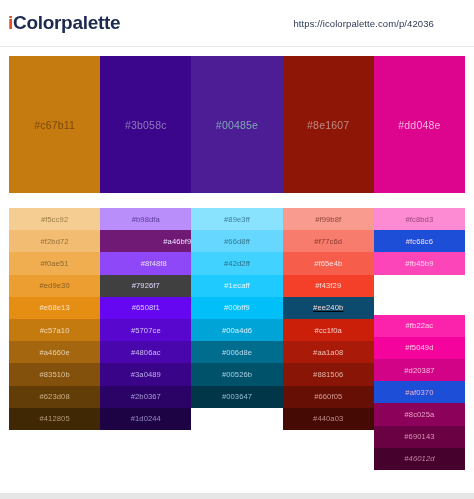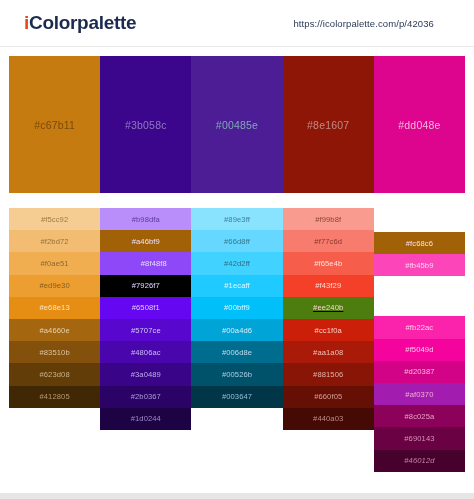--- a/index.html
+++ b/index.html
@@ -21,21 +21,21 @@
     box-sizing: border-box;
   }
 
   
   .header {
     height: 47px;
     display: flex;
     align-items: center;
     background: #ffffff;
     border-bottom: 1px solid #e9e9e9;
-    padding: 0 14px 0 24px;
+    padding: 0 14px 0 8px;
     box-sizing: border-box;
   }
   .logo {
     font-size: 19px;
     font-weight: bold;
     letter-spacing: -0.3px;
     white-space: nowrap;
   }
   .logo .logo-i {
     color: #e8491d;
@@ -153,44 +153,47 @@
           </div>
           <div class="grid-cell" style="background: rgb(240, 174, 81);">
             <span class="hex" style="color: rgb(142, 103, 48);">#f0ae51</span>
           </div>
           <div class="grid-cell" style="background: rgb(237, 158, 48);">
             <span class="hex" style="color: rgb(133, 92, 32);">#ed9e30</span>
           </div>
           <div class="grid-cell" style="background: rgb(230, 142, 19);">
             <span class="hex" style="color: rgb(247, 227, 197);">#e68e13</span>
           </div>
+          <div class="grid-cell" style="background: rgb(197, 122, 16);">
+            <span class="hex" style="color: rgb(242, 220, 187);">#c57a10</span>
+          </div>
           <div class="grid-cell" style="background: rgb(164, 102, 14);">
             <span class="hex" style="color: rgb(233, 210, 174);">#a4660e</span>
           </div>
           <div class="grid-cell" style="background: rgb(131, 81, 11);">
             <span class="hex" style="color: rgb(221, 196, 159);">#83510b</span>
           </div>
           <div class="grid-cell" style="background: rgb(98, 61, 8);">
             <span class="hex" style="color: rgb(203, 176, 137);">#623d08</span>
           </div>
           <div class="grid-cell" style="background: rgb(65, 40, 5);">
             <span class="hex" style="color: rgb(181, 152, 113);">#412805</span>
           </div>
         </div>
         <div class="grid-col">
           <div class="grid-cell" style="background: rgb(185, 141, 250);">
             <span class="hex" style="color: rgb(91, 61, 153);">#b98dfa</span>
           </div>
-          <div class="grid-cell" style="background: #a16207;">
+          <div class="grid-cell" style="background: #701a75; justify-content: flex-end;">
             <span class="hex" style="color: rgb(236, 224, 255);">#a46bf9</span>
           </div>
           <div class="grid-cell" style="background: rgb(143, 72, 248); padding-left: 16px;">
             <span class="hex" style="color: rgb(232, 220, 255);">#8f48f8</span>
           </div>
-          <div class="grid-cell" style="background: #000000;">
+          <div class="grid-cell" style="background: #404040;">
             <span class="hex" style="color: rgb(227, 214, 255);">#7926f7</span>
           </div>
           <div class="grid-cell" style="background: rgb(101, 8, 241);">
             <span class="hex" style="color: rgb(221, 208, 255);">#6508f1</span>
           </div>
           <div class="grid-cell" style="background: rgb(87, 7, 206);">
             <span class="hex" style="color: rgb(214, 200, 248);">#5707ce</span>
           </div>
           <div class="grid-cell" style="background: rgb(72, 6, 172);">
             <span class="hex" style="color: rgb(203, 187, 240);">#4806ac</span>
@@ -240,56 +243,59 @@
           </div>
           <div class="grid-cell" style="background: rgb(247, 124, 109);">
             <span class="hex" style="color: rgb(138, 55, 44);">#f77c6d</span>
           </div>
           <div class="grid-cell" style="background: rgb(246, 94, 75);">
             <span class="hex" style="color: rgb(253, 226, 222);">#f65e4b</span>
           </div>
           <div class="grid-cell" style="background: rgb(244, 63, 41);">
             <span class="hex" style="color: rgb(252, 220, 214);">#f43f29</span>
           </div>
-          <div class="grid-cell" style="background: #4d7c0f; text-decoration: underline;">
+          <div class="grid-cell" style="background: #0c4a6e; text-decoration: underline;">
             <span class="hex" style="color: rgb(251, 214, 207);">#ee240b</span>
           </div>
           <div class="grid-cell" style="background: rgb(204, 31, 10);">
             <span class="hex" style="color: rgb(245, 204, 196);">#cc1f0a</span>
           </div>
           <div class="grid-cell" style="background: rgb(170, 26, 8);">
             <span class="hex" style="color: rgb(238, 192, 183);">#aa1a08</span>
           </div>
           <div class="grid-cell" style="background: rgb(136, 21, 6);">
             <span class="hex" style="color: rgb(226, 178, 168);">#881506</span>
           </div>
           <div class="grid-cell" style="background: rgb(102, 15, 5);">
             <span class="hex" style="color: rgb(210, 160, 149);">#660f05</span>
           </div>
           <div class="grid-cell" style="background: rgb(68, 10, 3);">
             <span class="hex" style="color: rgb(191, 141, 129);">#440a03</span>
           </div>
         </div>
         <div class="grid-col">
-          <div class="grid-cell" style="background: #a16207; margin-top: 24px;">
+          <div class="grid-cell" style="background: rgb(252, 139, 211);">
+            <span class="hex" style="color: rgb(153, 67, 122);">#fc8bd3</span>
+          </div>
+          <div class="grid-cell" style="background: #1d4ed8;">
             <span class="hex" style="color: rgb(254, 221, 241);">#fc68c6</span>
           </div>
           <div class="grid-cell" style="background: rgb(251, 69, 185);">
             <span class="hex" style="color: rgb(254, 214, 238);">#fb45b9</span>
           </div>
           <div class="grid-cell" style="background: rgb(251, 34, 172); margin-top: 40px;">
             <span class="hex" style="color: rgb(253, 207, 233);">#fb22ac</span>
           </div>
           <div class="grid-cell" style="background: rgb(245, 4, 157);">
             <span class="hex" style="color: rgb(252, 201, 228);">#f5049d</span>
           </div>
           <div class="grid-cell" style="background: rgb(210, 3, 135);">
             <span class="hex" style="color: rgb(246, 190, 220);">#d20387</span>
           </div>
-          <div class="grid-cell" style="background: #a21caf;">
+          <div class="grid-cell" style="background: #1d4ed8;">
             <span class="hex" style="color: rgb(239, 178, 210);">#af0370</span>
           </div>
           <div class="grid-cell" style="background: rgb(140, 2, 90);">
             <span class="hex" style="color: rgb(229, 163, 197);">#8c025a</span>
           </div>
           <div class="grid-cell" style="background: rgb(105, 1, 67);">
             <span class="hex" style="color: rgb(214, 147, 182);">#690143</span>
           </div>
           <div class="grid-cell" style="background: rgb(70, 1, 45);">
             <span class="hex" style="color: rgb(196, 129, 165); font-style: italic;">#46012d</span>

